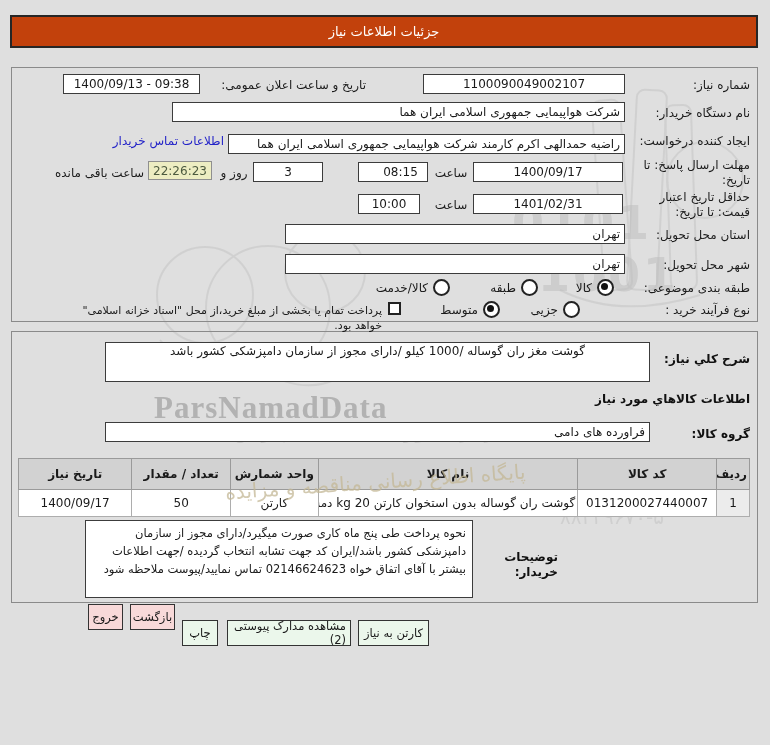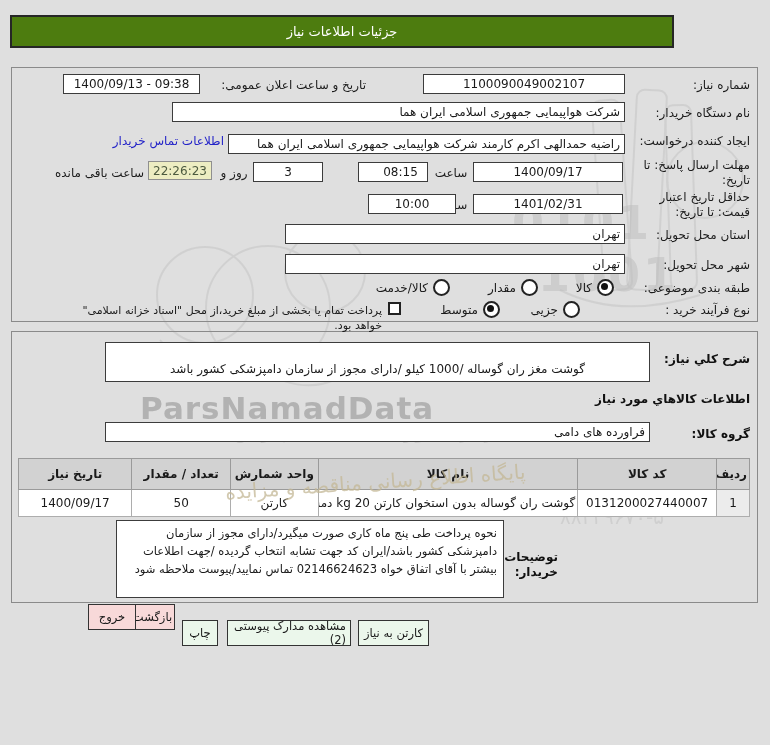--- a/index.html
+++ b/index.html
@@ -12,22 +12,22 @@
   .abs{position:absolute;box-sizing:border-box;}
   
   .wm{position:absolute;z-index:1;pointer-events:none;}
   .wm-digits{font-weight:bold;font-size:46px;color:#bdbdbd;opacity:.55;letter-spacing:3px;font-family:"DejaVu Sans",sans-serif;}
   .wm-brand{font-weight:bold;font-size:31px;color:#b2b2b2;letter-spacing:1px;}
   .wm-slogan{font-size:19px;color:#c6c6c6;white-space:nowrap;transform:scaleX(1.25);transform-origin:left;}
   .wm-portal{font-size:20px;color:#c4b896;opacity:.75;transform:rotate(-4deg);z-index:3;white-space:nowrap;}
   .wm-phone{font-size:20px;color:#cccccc;opacity:.8;letter-spacing:2px;}
   
   .titlebar{
-    left:10px;top:15px;width:664px;height:33px;z-index:2;
-    background:#4d7c0f;border:2px solid #262626;
+    left:10px;top:15px;width:748px;height:33px;z-index:2;
+    background:#c2410c;border:2px solid #262626;
     color:#ffffff;font-size:13px;
     display:flex;align-items:center;justify-content:center;direction:rtl;
   }
   
   .fs{border:1px solid #8a8a8a;z-index:1;background:transparent;}
   
   .lbl{z-index:2;direction:rtl;text-align:right;color:#1c1c1c;line-height:15px;}
   .lbl.pre{white-space:pre-line;}
   .lbl.b{font-weight:bold;color:#111;}
   .box{
@@ -84,21 +84,21 @@
     <path d="M160 280 Q 200 330 260 310 Q 320 345 360 300"></path>
     <rect x="598" y="40" width="28" height="190" rx="8" transform="rotate(-4 612 135)"></rect>
     <rect x="632" y="30" width="30" height="200" rx="8" transform="rotate(3 647 130)"></rect>
     <rect x="668" y="45" width="26" height="185" rx="8" transform="rotate(-2 681 137)"></rect>
     <circle cx="705" cy="120" r="38"></circle>
     <path d="M560 230 Q 620 260 700 235"></path>
   </g>
 </svg>
 <div class="wm abs wm-digits" style="left:512px;top:196px;">0101</div>
 <div class="wm abs wm-digits" style="left:538px;top:248px;">1001</div>
-<div class="wm abs wm-brand" style="left:140px;top:390px;">ParsNamadData</div>
+<div class="wm abs wm-brand" style="left:154px;top:390px;font-family:Liberation Serif, serif;">ParsNamadData</div>
 <div class="wm abs wm-slogan" style="left:112px;top:420px;">مرکز فناوری اطلاعات پارس نماد داده ها</div>
 <div class="wm abs wm-portal" style="left:225px;top:470px;">پایگاه اطلاع رسانی مناقصه و مزایده</div>
 <div class="wm abs wm-phone" style="left:560px;top:505px;">۸۸۴۲۹۶۷۰-۵</div>
 
 <div class="abs titlebar">
   <span>جزئیات اطلاعات نیاز</span>
 </div>
 
 <div class="abs fs" style="left:11px;top:67px;width:747px;height:255px;"></div>
 
@@ -121,36 +121,36 @@
 <div class="abs box center ltr" style="left:358px;top:162px;width:70px;padding-left:15px;">08:15</div>
 <div class="abs box center ltr" style="left:253px;top:162px;width:70px;">3</div>
 <div class="abs lbl" style="left:216px;top:166px;width:36px;text-align:center;">روز و</div>
 <div class="abs box khaki ltr" style="left:148px;top:161px;width:64px;height:19px;">22:26:23</div>
 <div class="abs lbl" style="left:26px;top:166px;width:118px;">ساعت باقی مانده</div>
 
 <div class="abs lbl pre" style="left:628px;top:190px;width:122px;">حداقل تاریخ اعتبار
 قیمت: تا تاریخ:</div>
 <div class="abs box center ltr" style="left:473px;top:194px;width:150px;">1401/02/31</div>
 <div class="abs lbl" style="left:433px;top:198px;width:36px;text-align:center;">ساعت</div>
-<div class="abs box center ltr" style="left:368px;top:194px;width:88px;">10:00</div>
+<div class="abs box center ltr" style="left:358px;top:194px;width:62px;">10:00</div>
 
 <div class="abs lbl" style="left:628px;top:228px;width:122px;">استان محل تحویل:</div>
 <div class="abs box rtl" style="left:285px;top:224px;width:340px;">تهران</div>
 
 <div class="abs lbl" style="left:628px;top:258px;width:122px;">شهر محل تحویل:</div>
 <div class="abs box rtl" style="left:285px;top:254px;width:340px;">تهران</div>
 
 <div class="abs lbl" style="left:628px;top:281px;width:122px;">طبقه بندی موضوعی:</div>
 <div class="abs optgroup" style="left:552px;top:279px;width:62px;">
   <span class="radio on"></span>
   <span class="optlabel">کالا</span>
 </div>
 <div class="abs optgroup" style="left:468px;top:279px;width:70px;">
   <span class="radio"></span>
-  <span class="optlabel">مقدار</span>
+  <span class="optlabel">طبقه</span>
 </div>
 <div class="abs optgroup" style="left:340px;top:279px;width:110px;">
   <span class="radio"></span>
   <span class="optlabel">کالا/خدمت</span>
 </div>
 
 <div class="abs lbl" style="left:628px;top:303px;width:122px;">نوع فرآیند خرید :</div>
 <div class="abs optgroup" style="left:520px;top:301px;width:60px;">
   <span class="radio"></span>
   <span class="optlabel">جزیی</span>
@@ -158,21 +158,21 @@
 <div class="abs optgroup" style="left:425px;top:301px;width:75px;">
   <span class="radio on"></span>
   <span class="optlabel">متوسط</span>
 </div>
 <span class="abs checkbox" style="left:388px;top:302px;z-index:2;"></span>
 <div class="abs lbl" style="left:76px;top:303px;width:306px;font-size:11px;">پرداخت تمام یا بخشی از مبلغ خرید،از محل "اسناد خزانه اسلامی" خواهد بود.</div>
 
 <div class="abs fs" style="left:11px;top:331px;width:747px;height:272px;"></div>
 
 <div class="abs lbl b" style="left:648px;top:352px;width:102px;">شرح كلي نياز:</div>
-<div class="abs bigbox" style="left:105px;top:342px;width:545px;height:40px;text-align:center;padding-top:19px;">گوشت مغز ران گوساله /1000 کیلو /دارای مجوز از سازمان دامپزشکی کشور باشد</div>
+<div class="abs bigbox" style="left:105px;top:342px;width:545px;height:40px;text-align:center;padding-top:1px;">گوشت مغز ران گوساله /1000 کیلو /دارای مجوز از سازمان دامپزشکی کشور باشد</div>
 
 <div class="abs lbl b" style="left:558px;top:392px;width:192px;">اطلاعات كالاهاي مورد نياز</div>
 
 <div class="abs lbl b" style="left:655px;top:427px;width:95px;">گروه کالا:</div>
 <div class="abs box rtl" style="left:105px;top:422px;width:545px;">فراورده های دامی</div>
 
 <table class="goods">
   <colgroup>
     <col style="width:4.5%">
       <col style="width:19%">
@@ -197,19 +197,19 @@
       <td class="code">0131200027440007</td>
       <td>گوشت ران گوساله بدون استخوان کارتن 20 kg دمس</td>
       <td>کارتن</td>
       <td>50</td>
       <td class="code">1400/09/17</td>
     </tr>
   </tbody>
 </table>
 
 <div class="abs lbl b" style="left:468px;top:550px;width:90px;">توضیحات خریدار:</div>
-<div class="abs bigbox" style="left:85px;top:520px;width:388px;height:78px;font-size:11.5px;line-height:1.55;padding:4px 6px;text-align:right;white-space:normal;margin-left:31px;">نحوه پرداخت طی پنج ماه کاری صورت میگیرد/دارای مجوز از سازمان دامپزشکی کشور باشد/ایران کد جهت تشابه انتخاب گردیده /جهت اطلاعات بیشتر با آقای اتفاق خواه 02146624623 تماس نمایید/پیوست ملاحظه شود</div>
+<div class="abs bigbox" style="left:85px;top:520px;width:388px;height:78px;font-size:11.5px;line-height:1.55;padding:4px 6px;text-align:right;white-space:normal;">نحوه پرداخت طی پنج ماه کاری صورت میگیرد/دارای مجوز از سازمان دامپزشکی کشور باشد/ایران کد جهت تشابه انتخاب گردیده /جهت اطلاعات بیشتر با آقای اتفاق خواه 02146624623 تماس نمایید/پیوست ملاحظه شود</div>
 
 <div class="abs btn green" style="left:358px;top:604px;width:71px;">کارتن به نیاز</div>
 <div class="abs btn green" style="left:227px;top:604px;width:124px;">مشاهده مدارک پیوستی (2)</div>
 <div class="abs btn green" style="left:182px;top:604px;width:36px;">چاپ</div>
 <div class="abs btn pink" style="left:130px;top:604px;width:45px;">بازگشت</div>
-<div class="abs btn pink" style="left:88px;top:604px;width:48px;">خروج</div>
+<div class="abs btn pink" style="left:88px;top:604px;width:35px;">خروج</div>
 
 </body></html>

